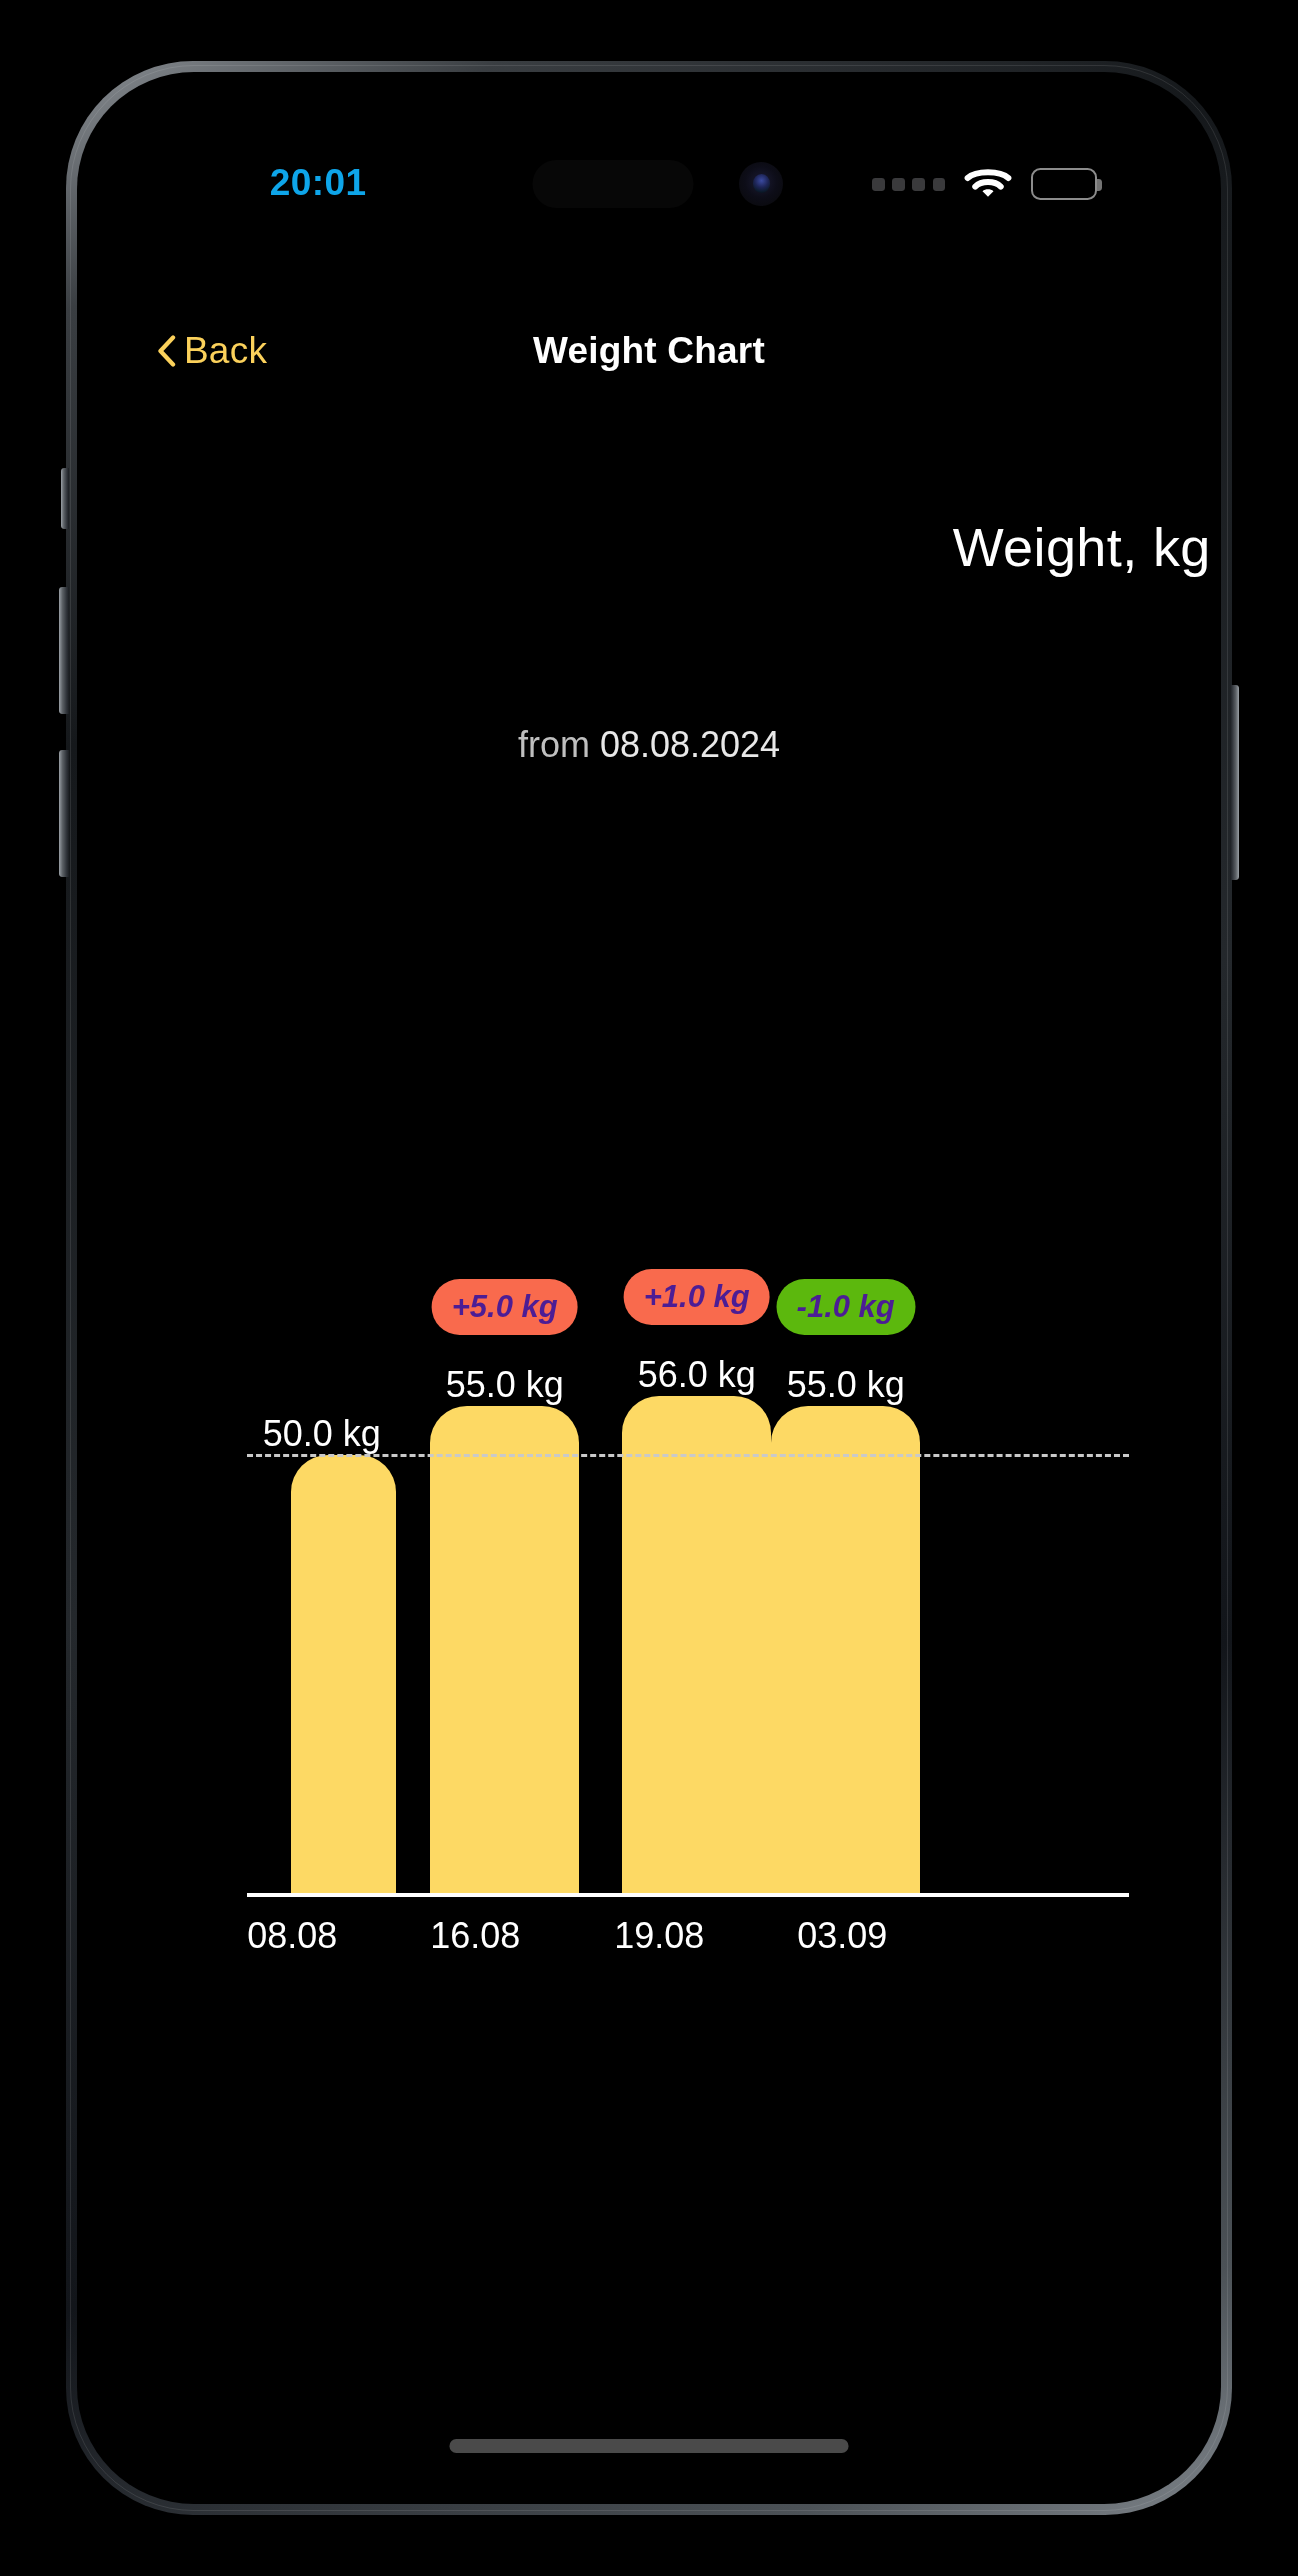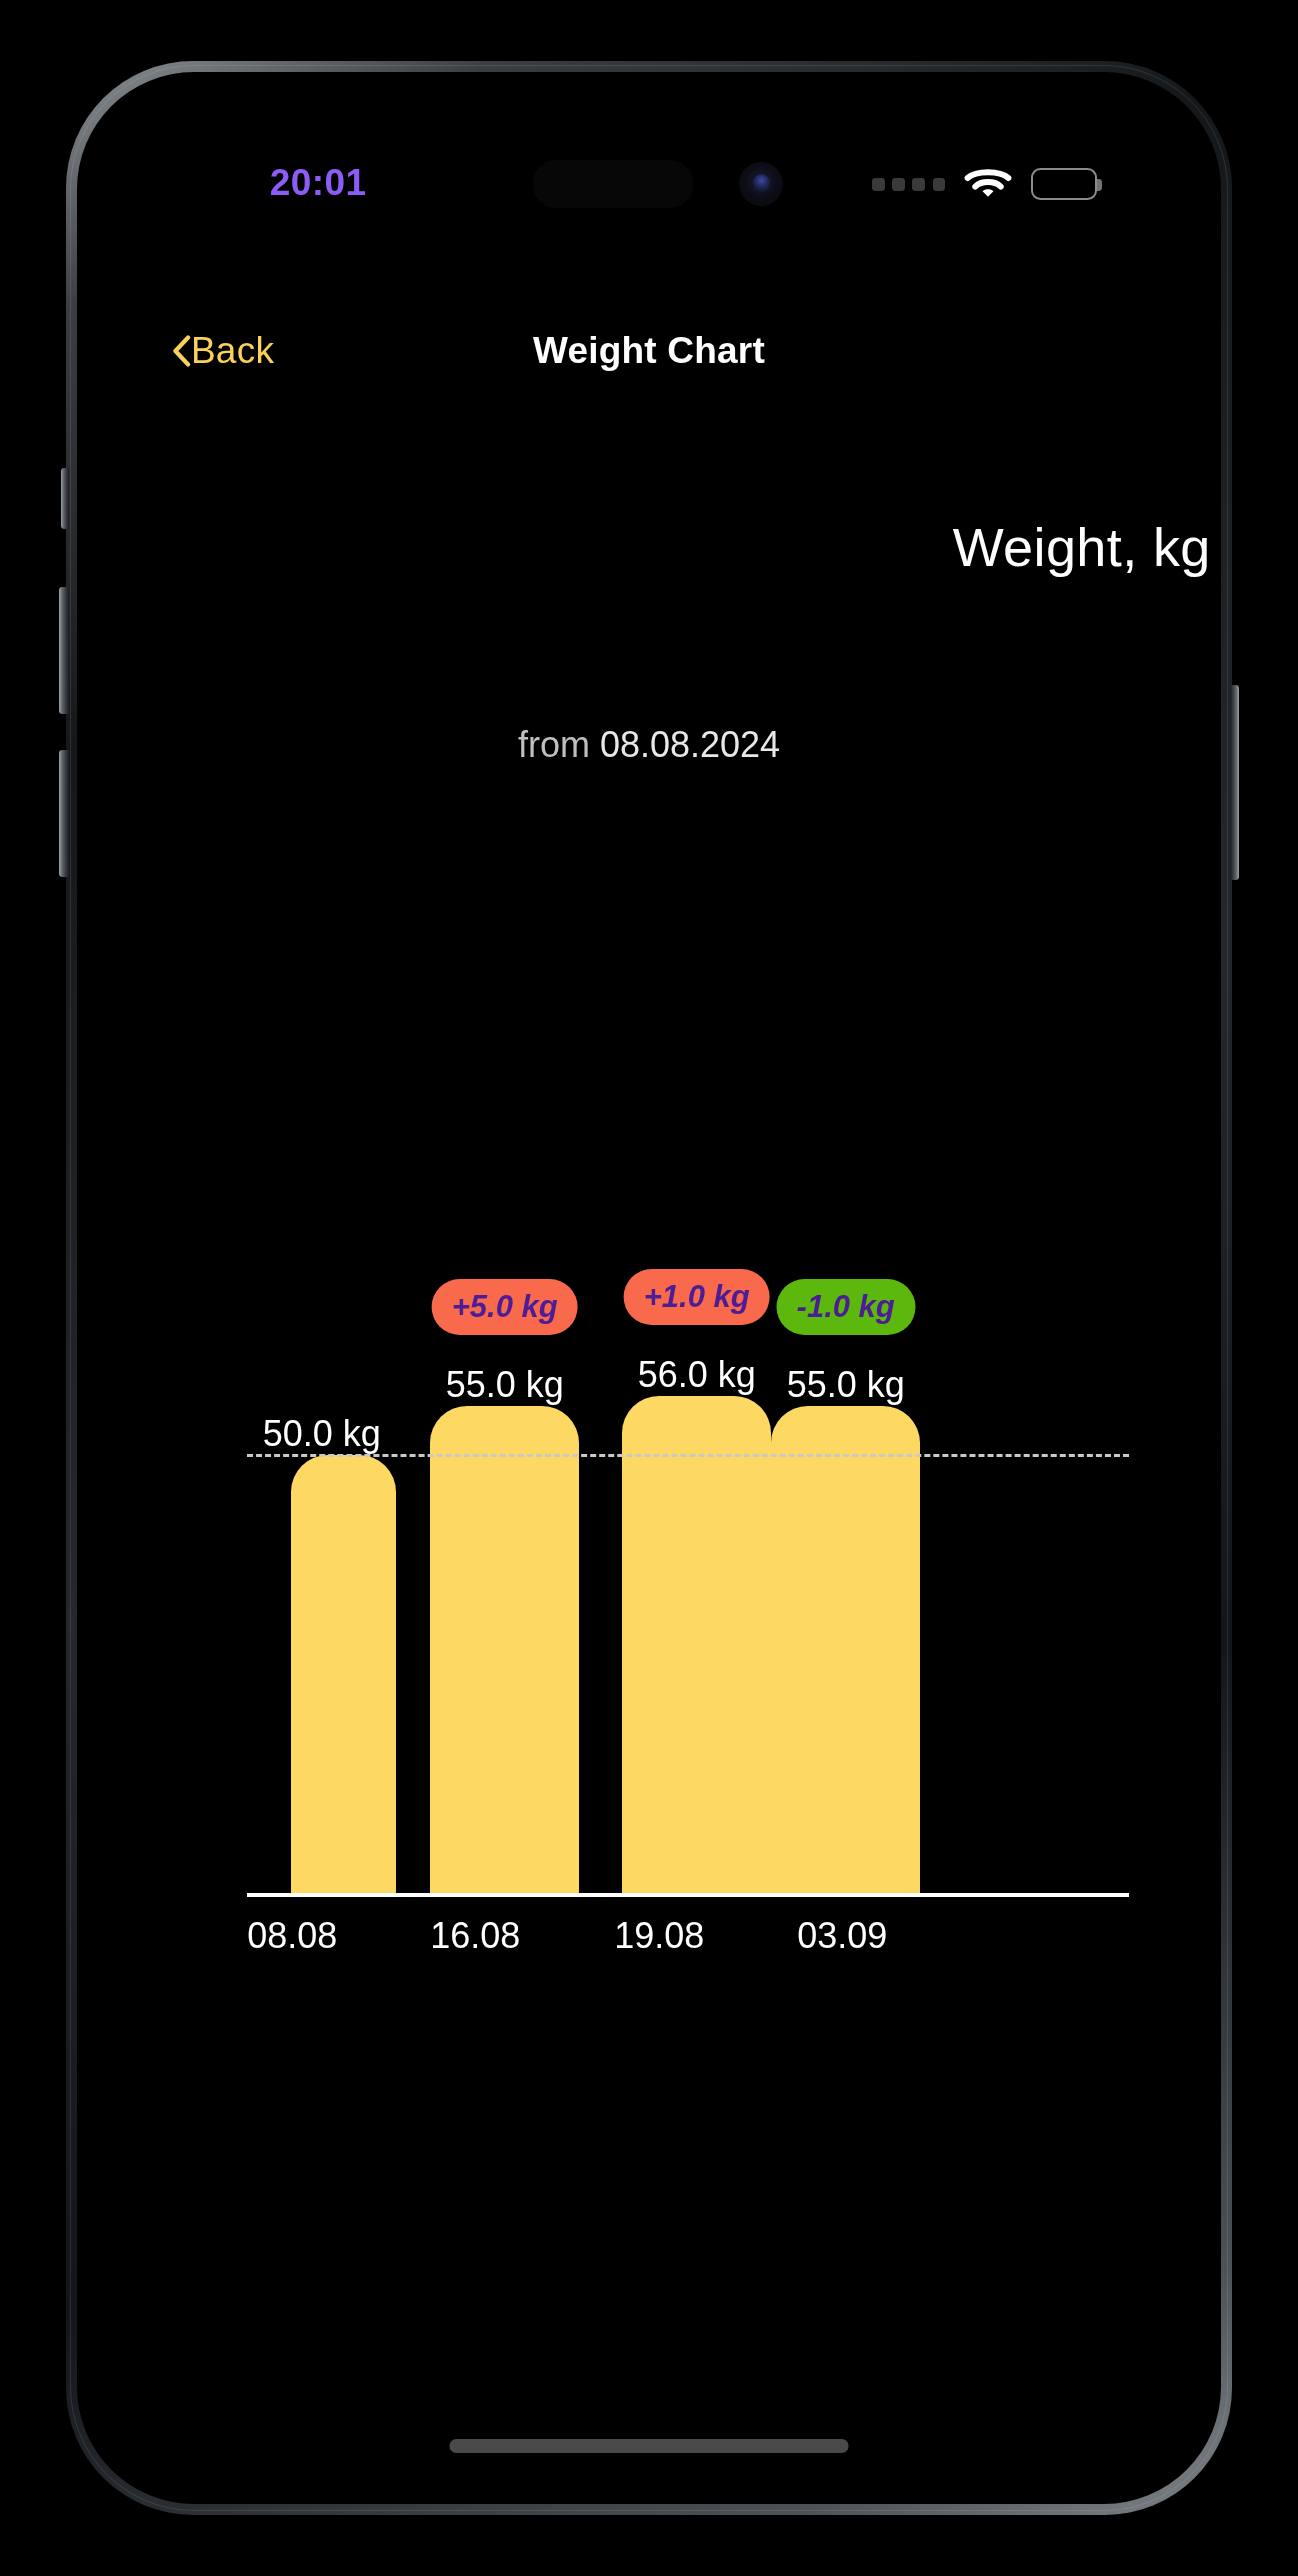--- a/index.html
+++ b/index.html
@@ -99,21 +99,21 @@
     border-radius: 50%;
     background: radial-gradient(circle at 50% 35%, #3b4aa0 0%, #1d2455 45%, #0b1a2a 75%, #07070d 100%);
   }
 
   .status-time {
     position: absolute;
     left: 129px;
     top: 80px;
     width: 204px;
     text-align: center;
-    color: #8b5cf6;
+    color: #0ea5e9;
     font-size: 37px;
     font-weight: 600;
     letter-spacing: 0.4px;
   }
 
   .status-right {
     position: absolute;
     right: 114px;
     top: 85px;
     display: flex;
@@ -151,25 +151,25 @@
 
   
   .navbar {
     position: absolute;
     left: 0; right: 0;
     top: 244px;
     height: 76px;
   }
   .back-button {
     position: absolute;
-    left: 85px;
+    left: 70px;
     top: 3.4px;
     display: flex;
     align-items: center;
-    gap: 0;
+    gap: 8px;
     cursor: pointer;
     text-align: center;
   }
   .chevron-left {
     width: 18.7px; height: 32px;
     display: block;
   }
   .back-label {
     color: #FBD15B;
     font-size: 37px;

